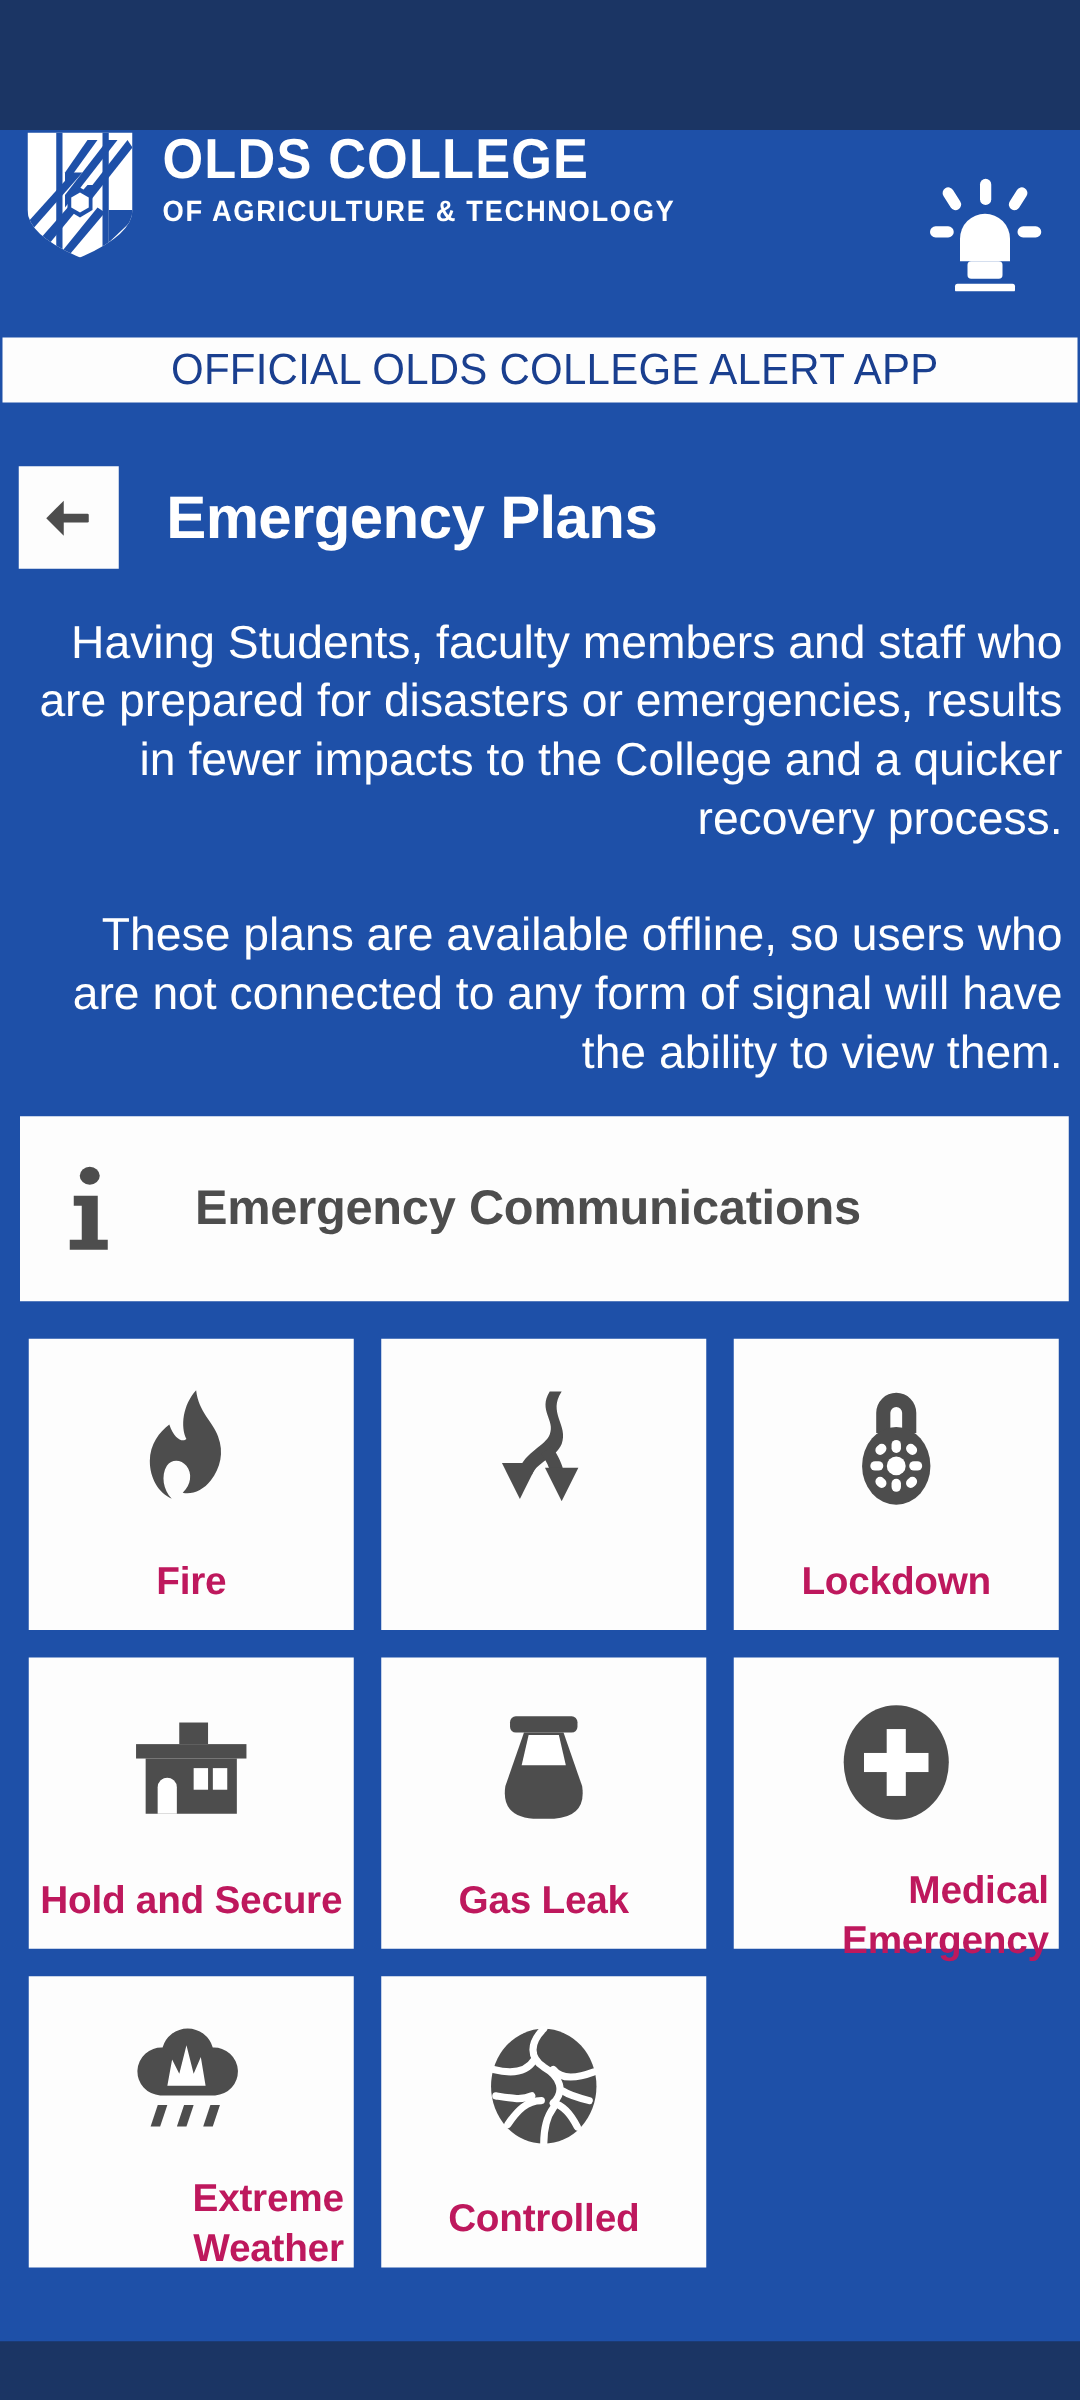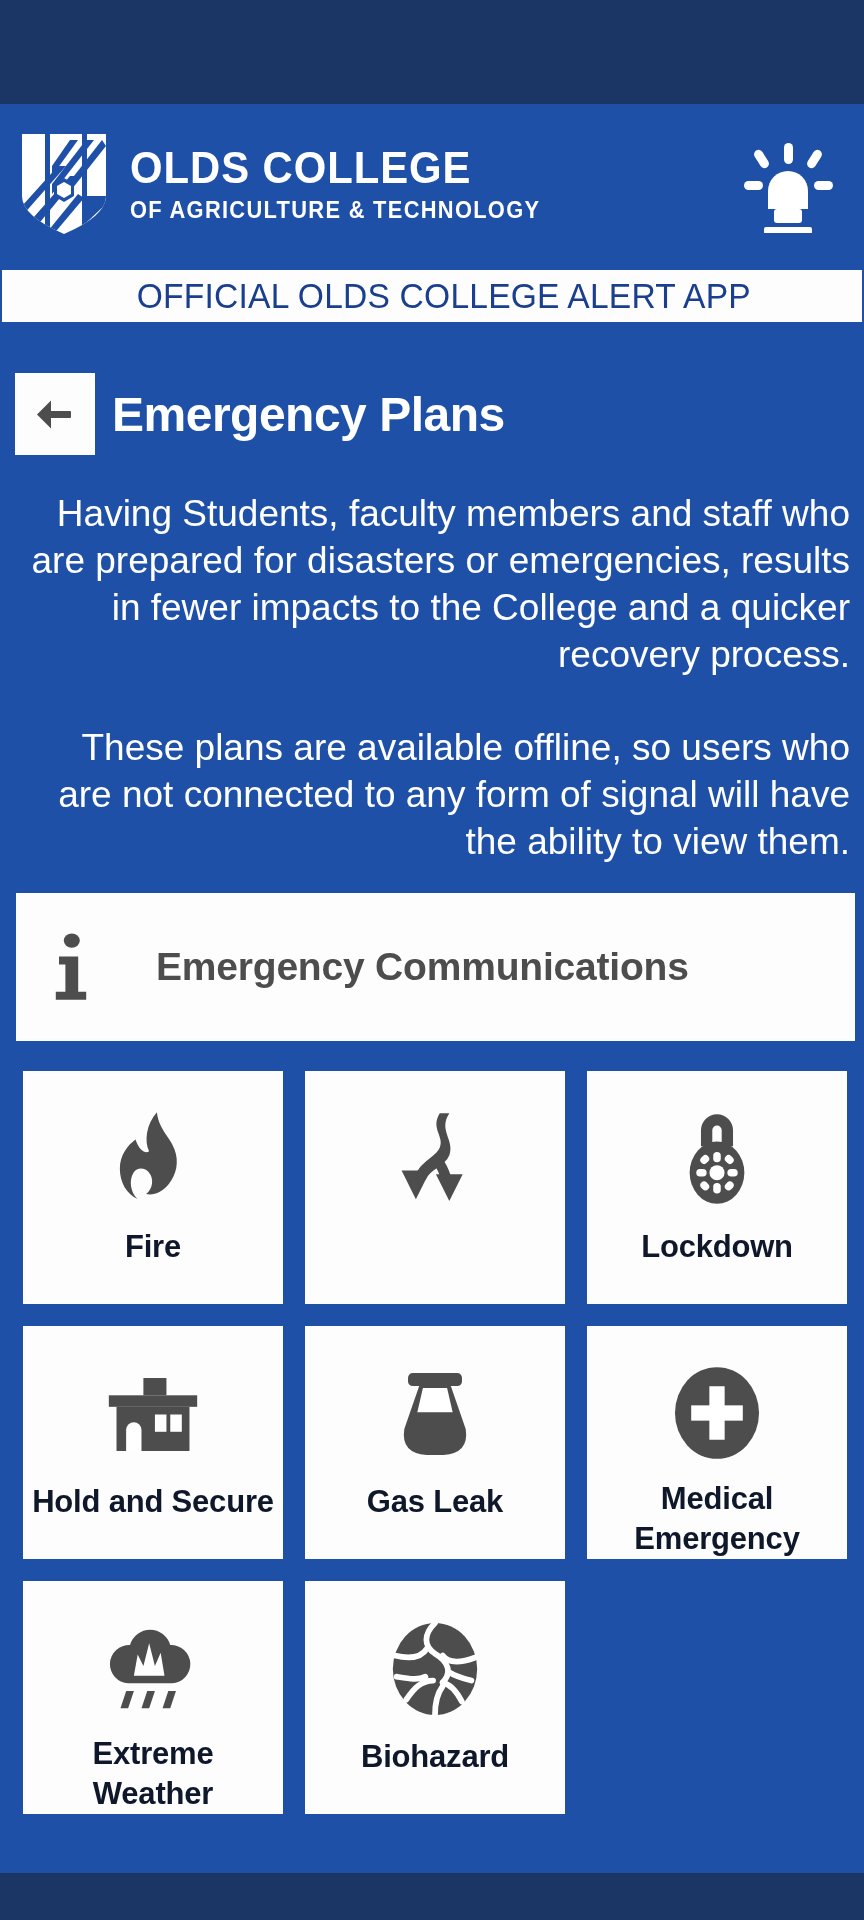--- a/index.html
+++ b/index.html
@@ -30,21 +30,21 @@
   }
 
   
   .brand-header {
     position: absolute;
     top: 104px; left: 0;
     width: 864px;
     height: 160px;
     background: #1e50a8;
     display: flex;
-    align-items: center;
+    align-items: flex-start;
   }
 
   .logo-shield {
     margin-left: 18px;
     width: 92px;
     height: 104px;
     flex: 0 0 auto;
   }
 
   .brand-text {
@@ -111,20 +111,21 @@
     white-space: nowrap;
   }
 
   
   .page-title-row {
     position: absolute;
     top: 373px;
     left: 15px;
     display: flex;
     align-items: center;
+    gap: 21px;
   }
 
   .back-btn {
     width: 80px;
     height: 82px;
     background: #fdfdfd;
     display: flex;
     align-items: center;
     justify-content: center;
     flex: 0 0 auto;
@@ -208,26 +209,26 @@
   }
 
   .tile-icon {
     height: 104px;
     display: flex;
     align-items: center;
     justify-content: center;
   }
 
   .tile-label {
-    margin-top: 16px;
-    color: #0f172a;
+    margin-top: 34px;
+    color: #be185d;
     font-size: 31px;
     font-weight: bold;
     line-height: 40px;
-    text-align: center;
+    text-align: right;
     letter-spacing: -0.2px;
     padding: 0 8px;
   }
 
   
   .bottom-bar {
     position: absolute;
     left: 0;
     top: 1873px;
     width: 864px;
@@ -466,20 +467,20 @@
             <path d="M6 36 C22 40 34 38 40 28"></path>
             <path d="M90 38 C74 44 62 44 56 36"></path>
             <path d="M18 82 C26 70 34 62 46 62"></path>
             <path d="M76 84 C70 72 64 66 56 64"></path>
             <path d="M48 98 C48 86 50 76 56 68"></path>
             <path d="M8 58 C20 60 30 62 38 58"></path>
             <path d="M86 62 C78 60 70 58 64 54"></path>
           </g>
         </svg>
       </div>
-      <div class="tile-label">Biohazard</div>
+      <div class="tile-label">Controlled</div>
     </div>
 
   </div>
 
   <div class="bottom-bar"></div>
 
 </div>
 
 </body></html>

